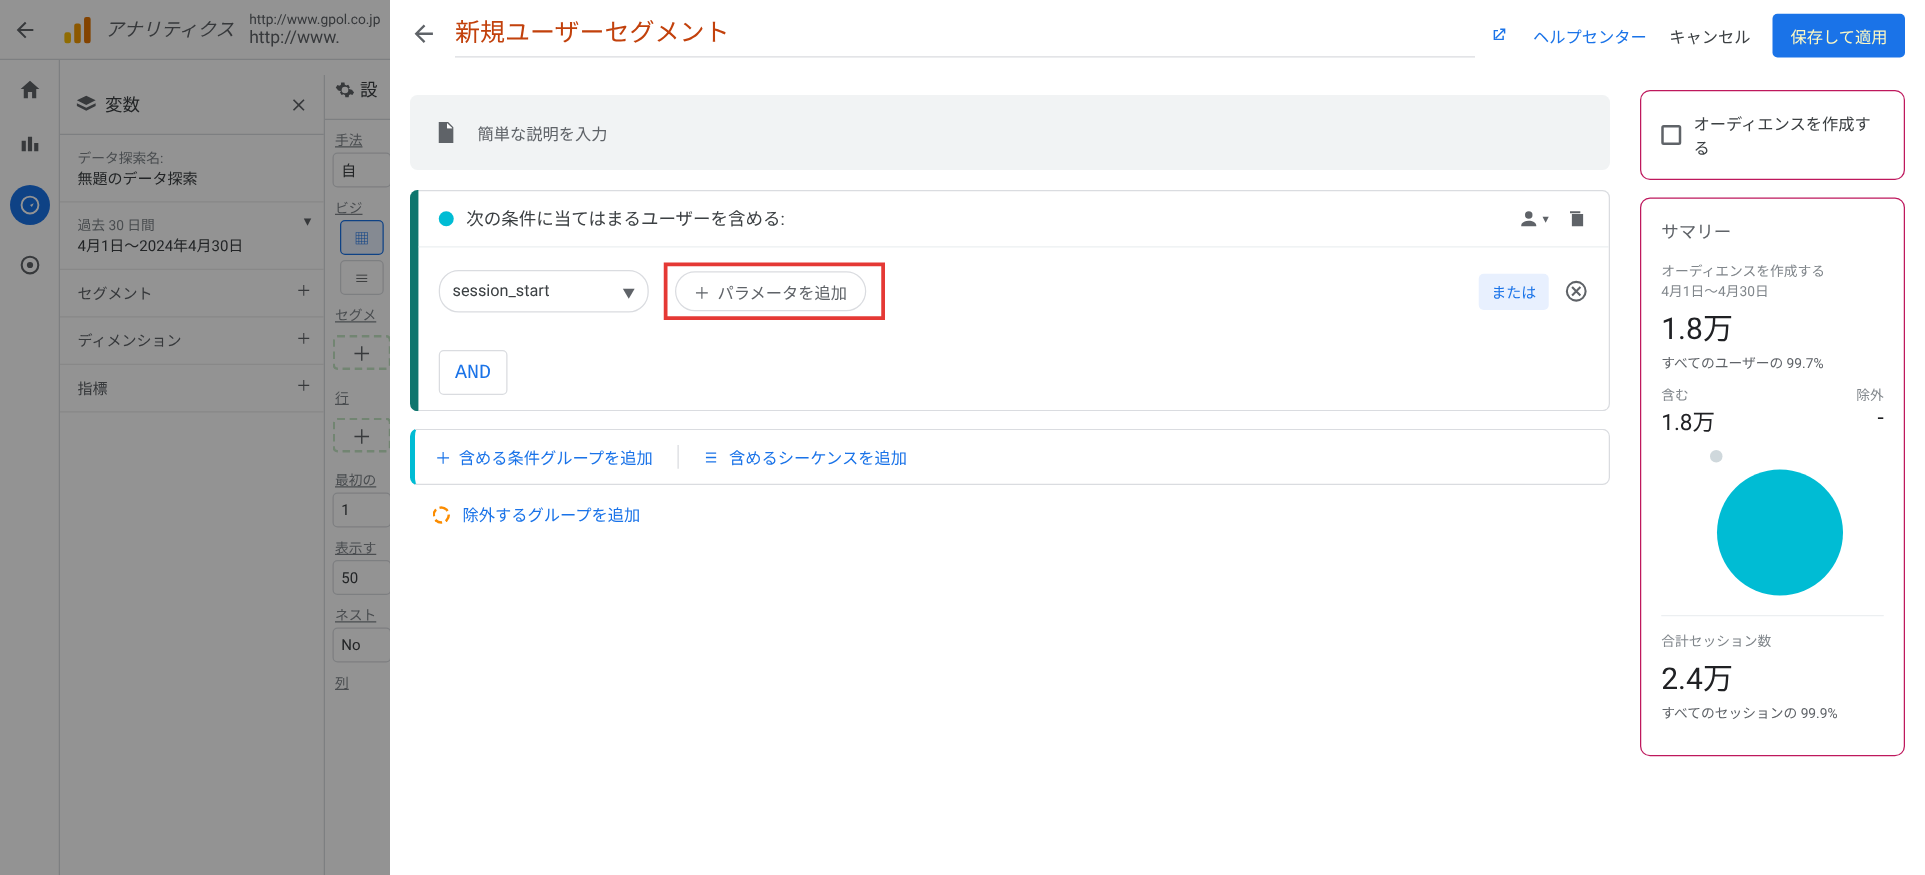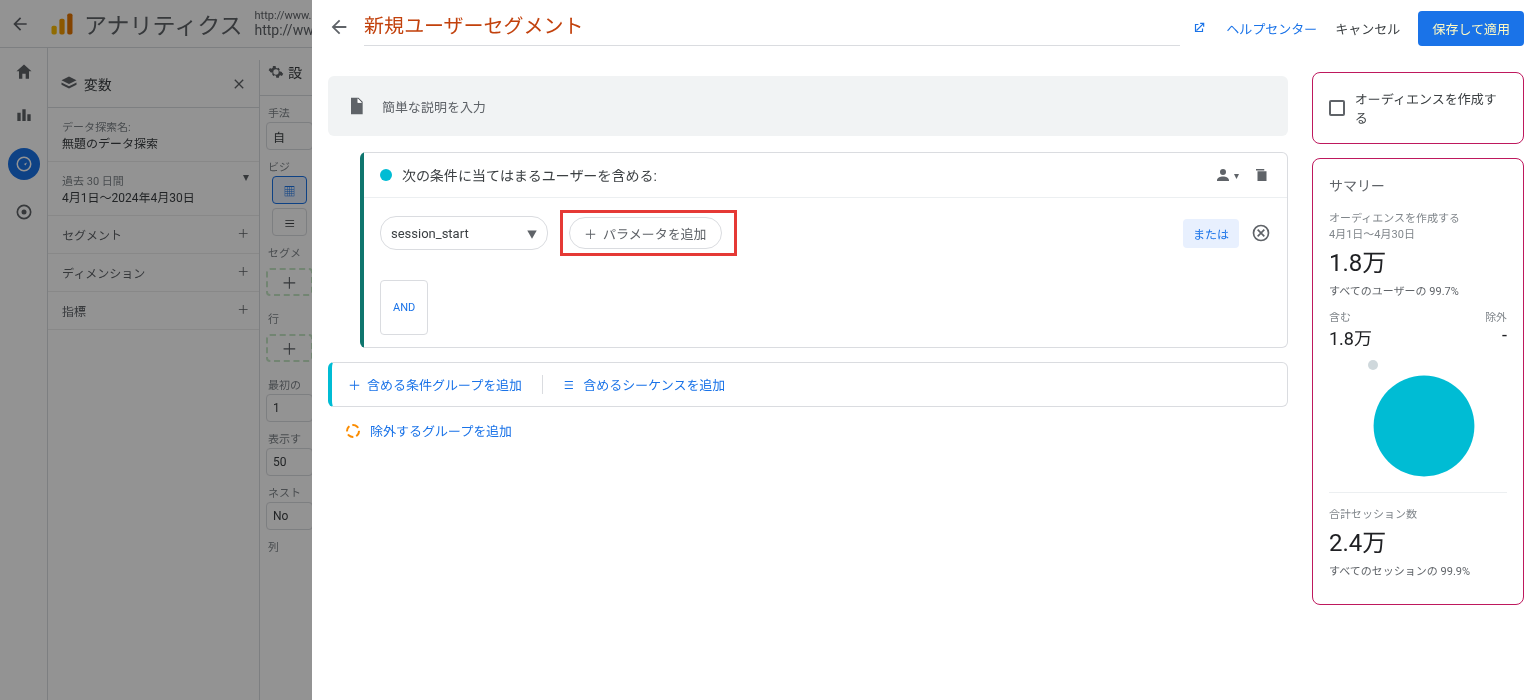--- a/index.html
+++ b/index.html
@@ -1,36 +1,36 @@
 <!DOCTYPE html>
 <html><head>
 <meta charset="utf-8">
 <style>
 * { box-sizing: border-box; margin: 0; padding: 0; }
 html, body { width: 1540px; height: 700px; font-family: Roboto, "Noto Sans JP", Arial, sans-serif; background: #fff; overflow: hidden; }
 .bg { position: absolute; inset: 0; filter: brightness(0.85); background: #fff; }
 .topbar { position: absolute; left: 0; top: 0; right: 0; height: 48px; display: flex; align-items: center; padding: 0 8px; border-bottom: 1px solid #dadce0; background: #fff; }
 .back-arrow { width: 24px; height: 24px; display: flex; align-items: center; justify-content: center; color: #5f6368; margin-right: 8px; }
 .logo { width: 28px; height: 28px; margin: 0 8px; }
-.product { font-size: 23px; color: #5f6368; margin-right: 12px; }
+.product { font-size: 15px; color: #5f6368; margin-right: 12px; font-style: italic; }
 .url-area { font-size: 11px; color: #5f6368; line-height: 1.2; }
 .url-area .big { font-size: 14px; }
 .leftnav { position: absolute; left: 0; top: 48px; bottom: 0; width: 48px; background: #fff; border-right: 1px solid #dadce0; display: flex; flex-direction: column; align-items: center; padding-top: 12px; gap: 20px; }
 .nav-ic { width: 24px; height: 24px; color: #5f6368; display: flex; align-items: center; justify-content: center; }
 .nav-ic.active { background: #1a73e8; border-radius: 50%; width: 32px; height: 32px; color: #fff; }
 .varpanel { position: absolute; left: 48px; top: 60px; bottom: 0; width: 212px; border-right: 1px solid #dadce0; background: #fff; }
 .varhead { display: flex; align-items: center; height: 48px; padding: 0 12px; border-bottom: 1px solid #dadce0; font-size: 14px; color: #3c4043; justify-content: space-between; }
 .varhead .tt { display: flex; align-items: center; gap: 6px; }
 .varblock { padding: 10px 14px; border-bottom: 1px solid #ececec; font-size: 12px; color: #5f6368; position: relative; }
 .varblock .lbl { font-size: 11px; color: #80868b; }
 .varblock .val { font-size: 12px; color: #3c4043; }
 .addbtn { position: absolute; right: 10px; top: 8px; color: #5f6368; }
 .setpanel { position: absolute; left: 260px; top: 48px; bottom: 0; width: 60px; border-right: 1px solid #dadce0; background: #fff; }
 .sethead { display: flex; align-items: center; height: 48px; padding: 0 8px; border-bottom: 1px solid #dadce0; font-size: 14px; color: #3c4043; gap: 4px; }
-.setlbl { font-size: 11px; color: #80868b; padding: 8px 8px 2px; }
+.setlbl { font-size: 11px; color: #80868b; padding: 8px 8px 2px; text-decoration: underline; }
 .setbox { margin: 0 6px; height: 28px; border: 1px solid #dadce0; border-radius: 4px; display: flex; align-items: center; padding: 0 6px; font-size: 12px; color: #3c4043; }
 .setbox.icon { width: 36px; justify-content: center; }
 .vizrow { display: flex; gap: 4px; margin: 0 6px; }
 .dashed { margin: 6px; border: 2px dashed #c6e7c6; border-radius: 4px; height: 28px; display: flex; align-items:center; justify-content:center; color:#5f6368; }
 
 
 .scrim { position: absolute; inset: 0; background: rgba(0,0,0,0.32); }
 .modal { position: absolute; left: 312px; top: 0; right: 0; bottom: 0; background: #fff; display: flex; flex-direction: column; }
 .mhead { height: 56px; display: flex; align-items: center; padding: 0 16px; gap: 12px; border-bottom: 0; }
 .mback { width: 24px; height: 24px; color: #5f6368; }
@@ -38,35 +38,35 @@
 .mhead-actions { display: flex; align-items: center; gap: 8px; }
 .helpc { color: #1a73e8; font-size: 13px; display: flex; align-items: center; gap: 20px; }
 .txtbtn { font-size: 13px; color: #3c4043; padding: 6px 10px; }
 .primbtn { background: #1a73e8; color: #fef9c3; font-size: 13px; padding: 8px 14px; border-radius: 4px; text-align: right; }
 .mbody { flex: 1; display: flex; overflow: hidden; }
 .builder { flex: 1; padding: 20px 24px 24px 16px; overflow-y: auto; }
 .sumpanel { width: 228px; padding: 16px 16px 16px 0; }
 
 .desc-card { display:flex; align-items:center; height:60px; background:#f1f3f4; border-radius:6px; padding:0 18px; color:#5f6368; font-size:13px; gap:16px; margin-bottom:16px; }
 
-.grp-wrap { border-left: 4px solid #0f766e; border-radius: 6px 6px 6px 6px; margin-bottom: 14px; margin-left: 32px; }
+.grp-wrap { border-left: 7px solid #0f766e; border-radius: 6px 6px 6px 6px; margin-bottom: 14px; }
 .grp { border:1px solid #dadce0; border-left:0; border-radius: 0 6px 6px 0; background:#fff; }
 .grp-head { display:flex; align-items:center; padding:12px 16px; font-size:14px; color:#3c4043; }
 .grp-head .dot { width:12px; height:12px; border-radius:50%; background:#00bcd4; margin-right:10px; }
 .grp-head .sp { flex:1; }
 .grp-head .ic { color:#5f6368; margin-left:14px; display:flex; align-items:center; }
 .cond { border-top:1px solid #eceff1; padding:12px 16px; display:flex; align-items:center; gap:12px; }
 .ev-chip { display:flex; align-items:center; justify-content:space-between; border:1px solid #dadce0; height:34px; padding:0 10px; border-radius:16px; font-size:13px; color:#3c4043; width:168px; }
 .param-chip { display:flex; align-items:center; gap:6px; border:1px solid #dadce0; height:32px; padding:0 14px; border-radius:16px; font-size:13px; color:#5f6368; }
 .redbox { border:3px solid #e53935; padding:4px 12px 4px 6px; }
 .cond .sp { flex:1; }
 .or-chip { background:#e8f0fe; color:#1a73e8; font-size:12px; padding:6px 10px; border-radius:4px; }
 .rm-ic { color:#5f6368; }
 .and-row { padding:12px 16px; }
-.and-chip { border:1px solid #dadce0; color:#1a73e8; font-size:11px; padding:20px 12px; border-radius:4px; display:inline-block; }
+.and-chip { border:1px solid #dadce0; color:#1a73e8; font-size:16px; padding:8px 12px; border-radius:4px; display:inline-block;font-family:Liberation Mono, monospace; }
 
 .addrow-wrap { border-left:4px solid #00bcd4; border-radius:6px; }
 .addrow { border:1px solid #dadce0; border-left:0; border-radius:0 6px 6px 0; padding:12px 16px; display:flex; gap:20px; font-size:13px; color:#1a73e8; }
 .addrow .vd { border-left:1px solid #dadce0; }
 .arit { display:flex; align-items:center; gap:6px; }
 
 .exc-row { padding: 14px 18px; display:flex; align-items:center; gap:10px; font-size:13px; color:#1a73e8; }
 .exc-dot { width:14px; height:14px; border:2px dashed #fb8c00; border-radius:50%; }
 
 .card { border:1px solid #be185d; border-radius:8px; padding:16px; margin-bottom:14px; }

